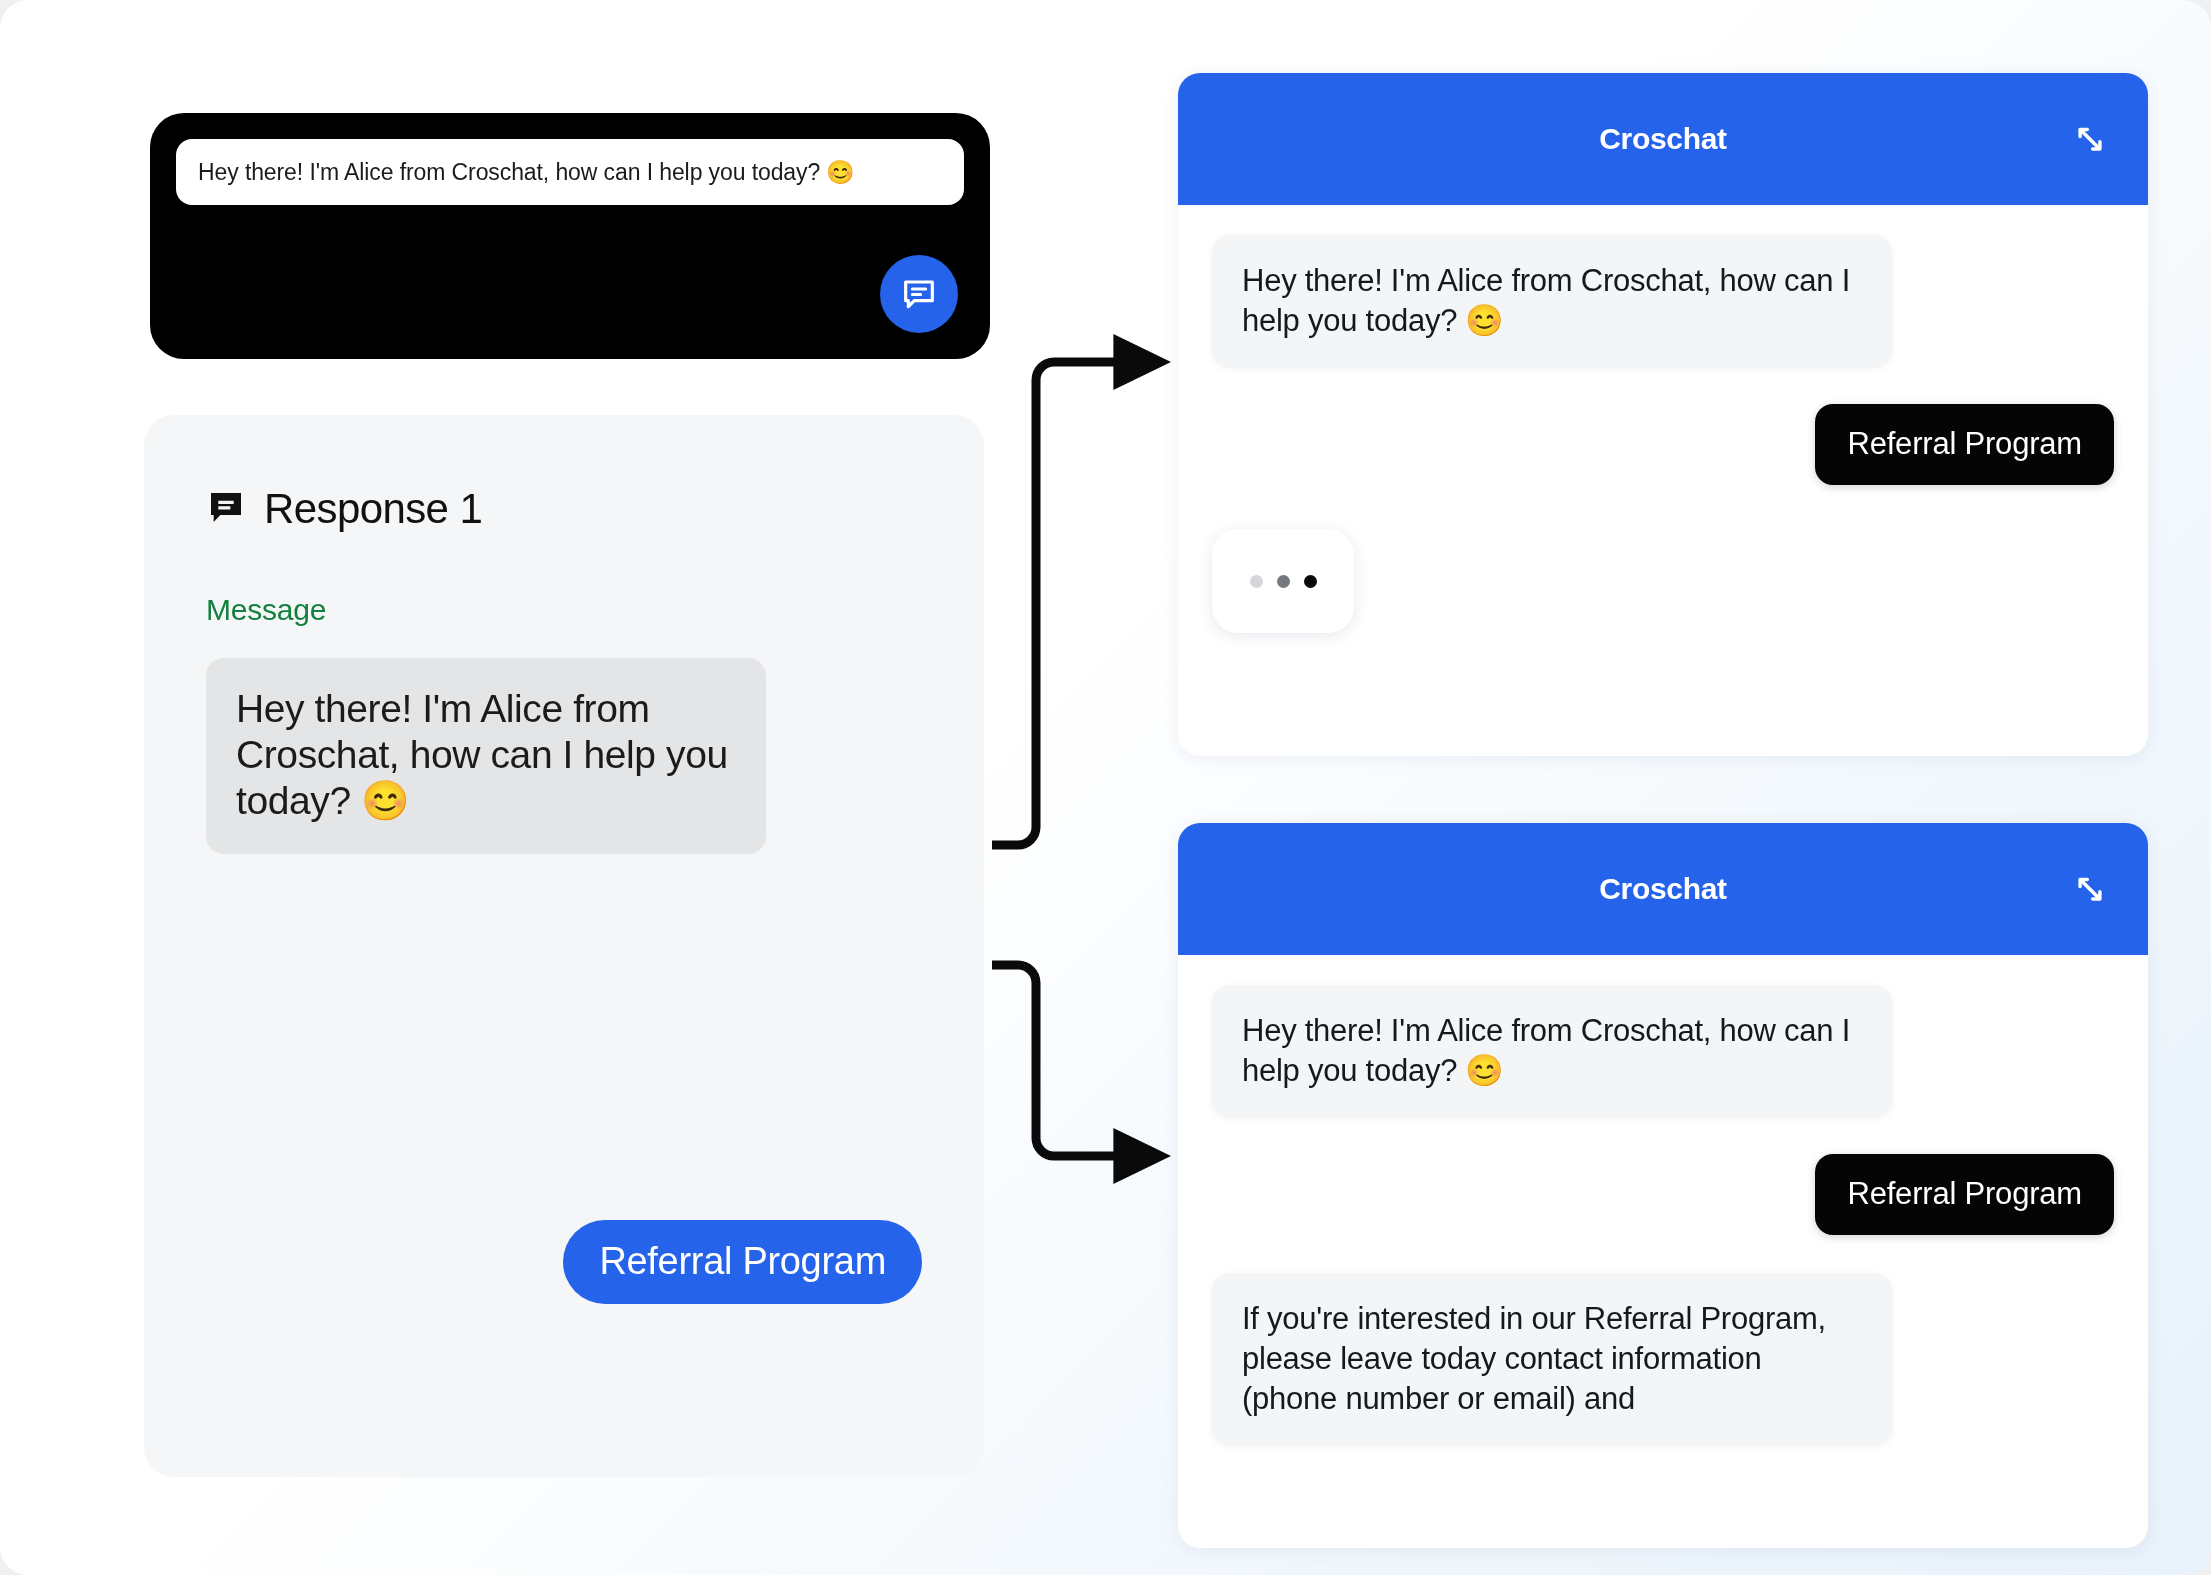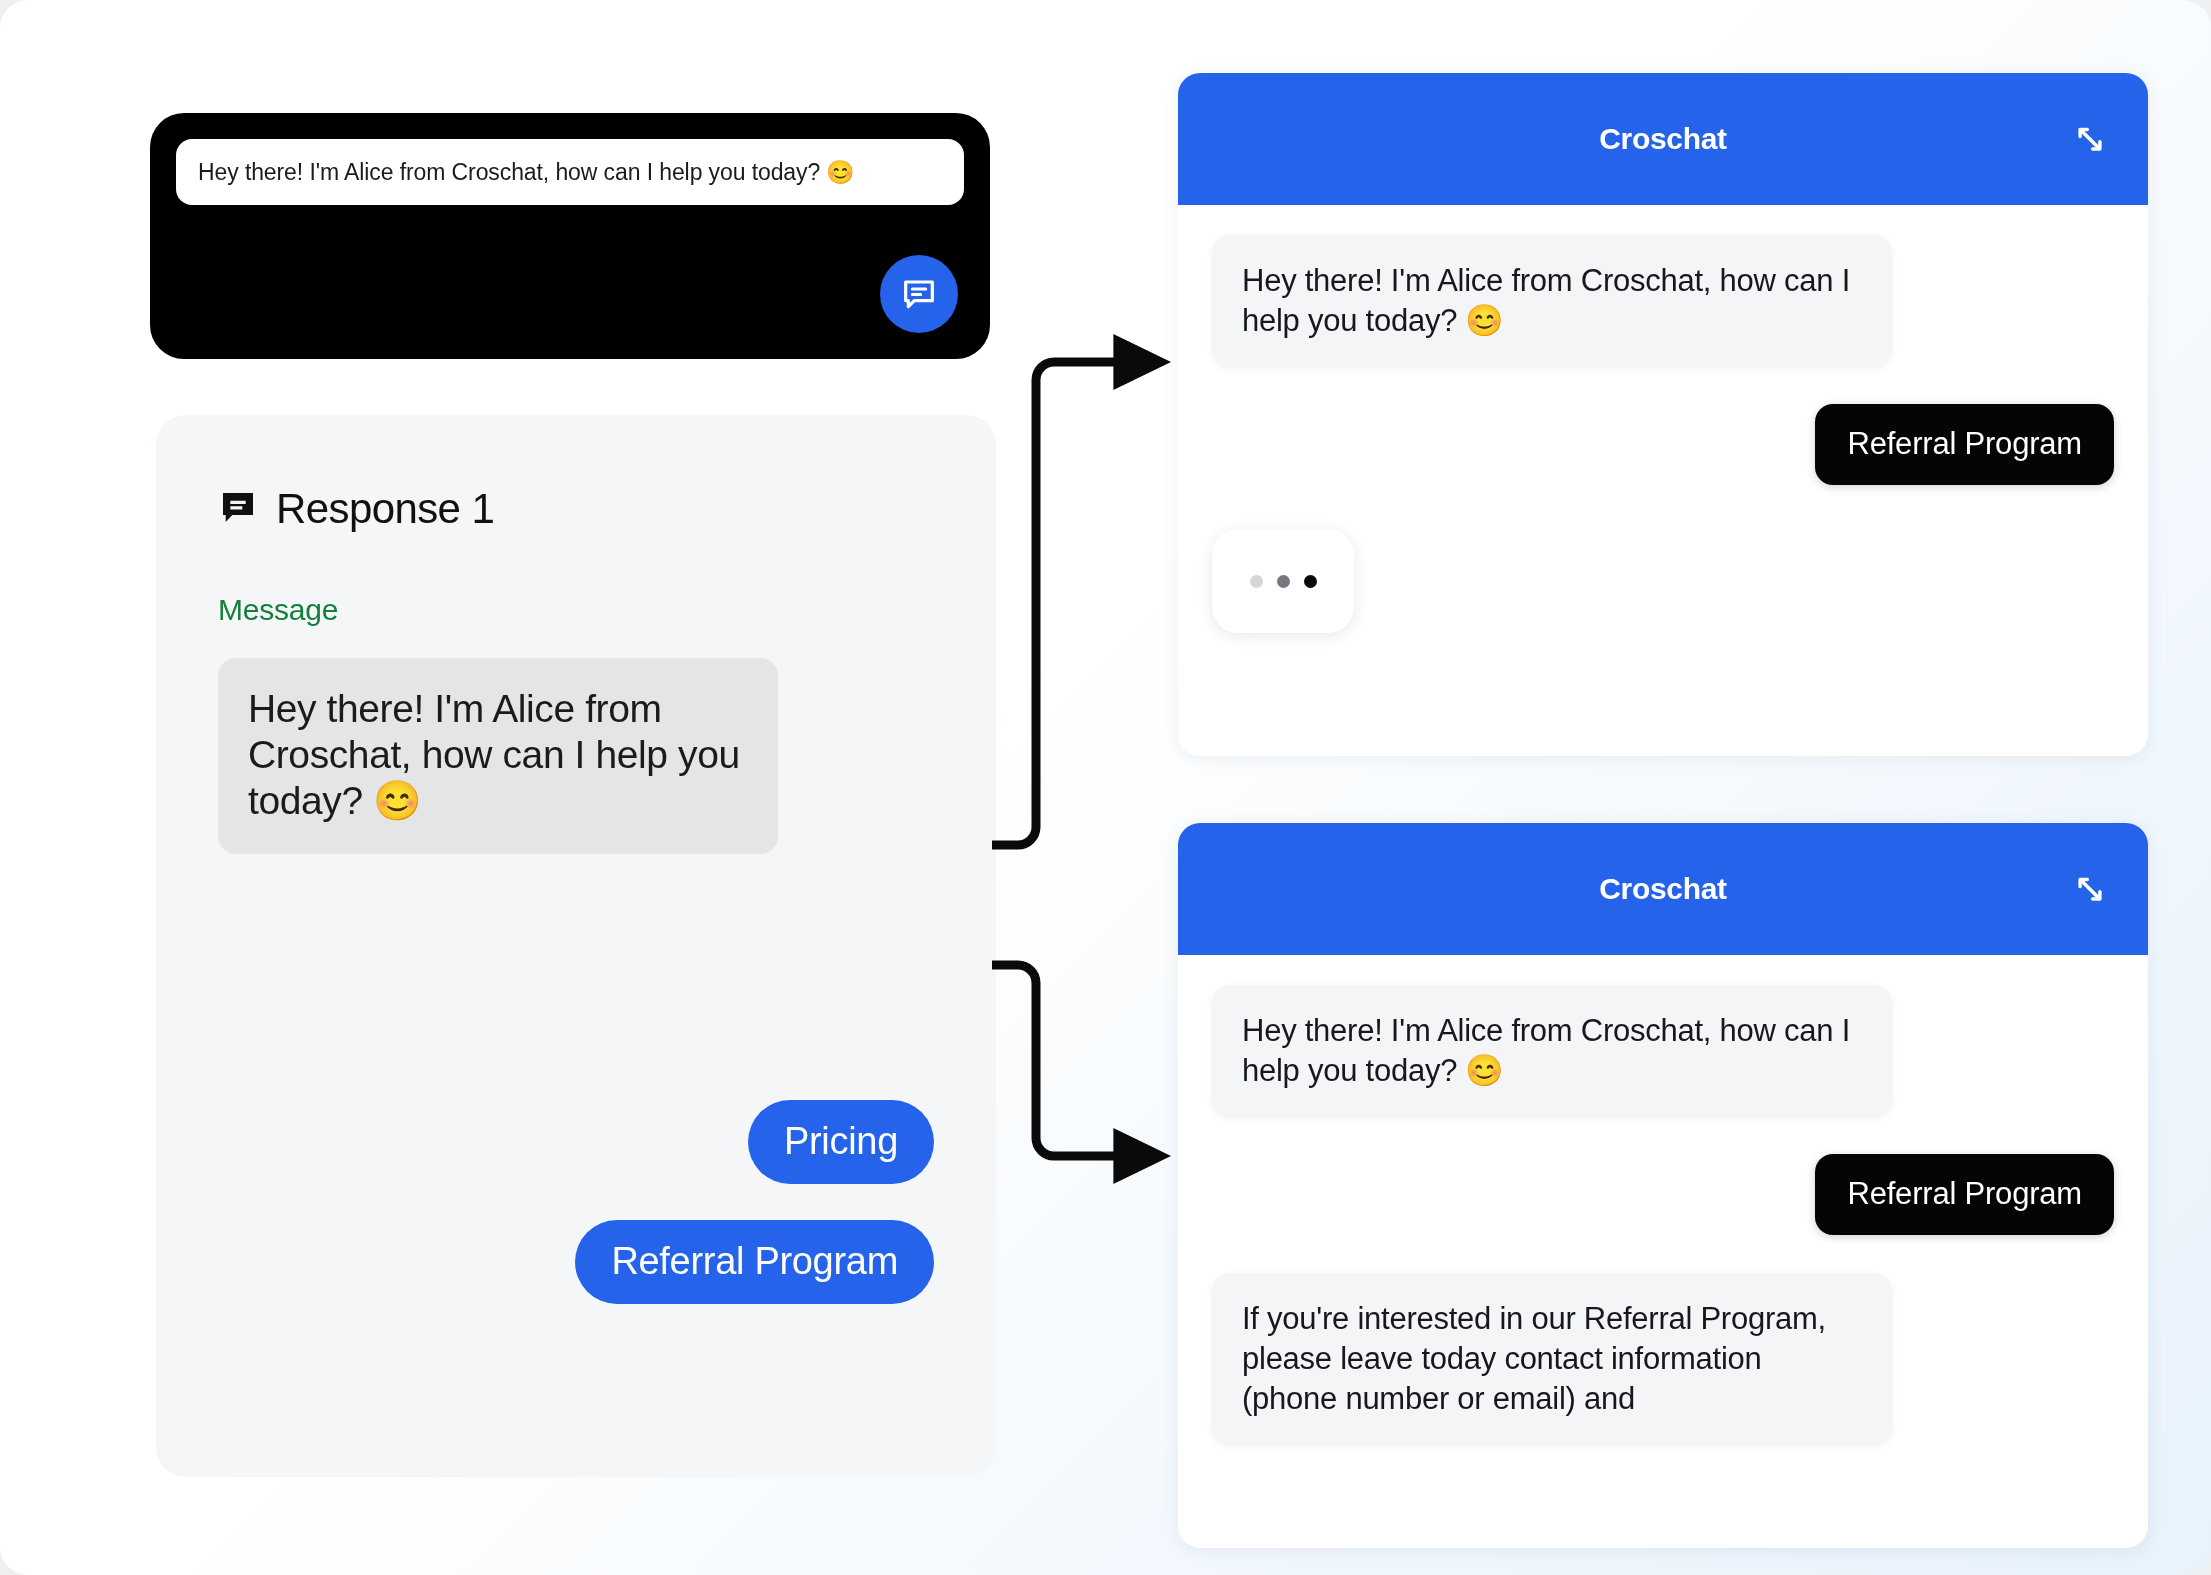--- a/index.html
+++ b/index.html
@@ -64,21 +64,21 @@
     align-items: center;
     justify-content: center;
     border: none;
     cursor: pointer;
     padding: 0;
   }
 
   
   #response-card {
     position: absolute;
-    left: 156px;
+    left: 144px;
     top: 415px;
     width: 840px;
     height: 1062px;
     background: #f5f6f7;
     border-radius: 30px;
   }
   #response-head {
     position: absolute;
     left: 62px;
     top: 70px;
@@ -243,21 +243,20 @@
           <path d="M7.4 8.3h9.2v1.9H7.4zM7.4 11.6h7.2v1.9H7.4z" fill="#f5f6f7"></path>
         </svg>
       </span>
       <span class="title">Response 1</span>
     </div>
 
     <div id="message-label">Message</div>
 
     <div id="message-bubble">Hey there! I'm Alice from Croschat,  how can I help you today? 😊</div>
 
-    <button class="quick-reply" id="qr-pricing">Pricing</button>
     <button class="quick-reply" id="qr-referral">Referral Program</button>
   </div>
 
   <svg id="connectors">
     <defs>
       <marker id="arrowhead" markerWidth="7" markerHeight="7" refX="2.4" refY="3.1" orient="auto">
         <path d="M0,0 L6.4,3.1 L0,6.2 z" fill="#0a0a0a"></path>
       </marker>
     </defs>
     <path d="M992 845 H1018 a18 18 0 0 0 18 -18 V380 a18 18 0 0 1 18 -18 H1135" fill="none" stroke="#0a0a0a" stroke-width="9" marker-end="url(#arrowhead)"></path>

